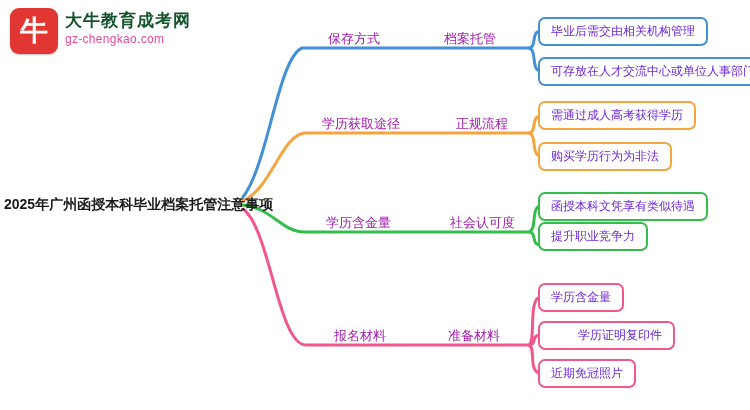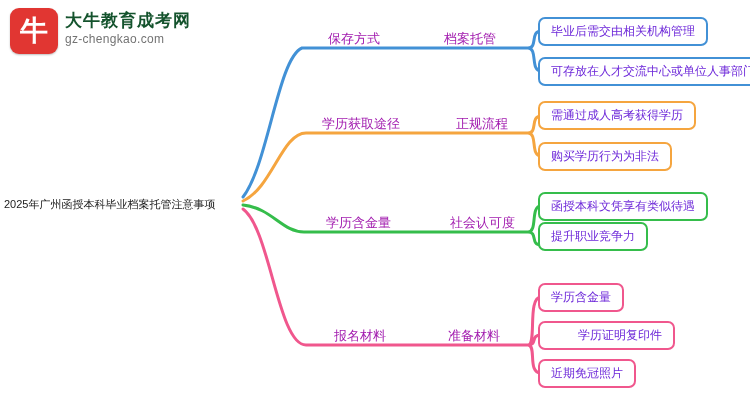--- a/index.html
+++ b/index.html
@@ -21,21 +21,21 @@
     color:#ffffff;font-size:28px;font-weight:bold;
     box-shadow:0 1px 2px rgba(0,0,0,.25);
   }
   .logo-text{margin-left:7px;padding-top:3px;}
   .logo-name{font-size:17px;font-weight:bold;letter-spacing:1px;line-height:20px;}
   .logo-url{font-size:12px;line-height:16px;letter-spacing:.3px;}
 
   
   .root-node{
     position:absolute;left:4px;top:197px;width:240px;
-    font-size:11px;line-height:15px;color:#1a1a1a;font-weight:normal;
+    font-size:14px;line-height:15px;color:#1a1a1a;font-weight:bold;
     white-space:nowrap;
   }
 
   
   .node-label{
     position:absolute;height:18px;line-height:18px;
     font-size:13px;color:#a21caf;white-space:nowrap;
   }
 
   
@@ -59,21 +59,21 @@
     <path d="M243 197 C268 165 278 58 302 48 L528 48 M528 48 C538 48 530 31 541 31 M528 48 C538 48 530 71 541 71" stroke="#4291d6"></path>
     <path d="M243 201 C272 188 282 133 306 133 L528 133 M528 133 C538 133 530 116 541 116 M528 133 C538 133 530 156 541 156" stroke="#f5a53f"></path>
     <path d="M243 205 C272 208 282 232 304 232 L528 232 M528 232 C538 232 530 206 541 206 M528 232 C538 232 530 245 541 245" stroke="#35bd4b"></path>
     <path d="M243 209 C270 228 278 345 306 345 L528 345 M528 345 C537 345 527 297 541 297 M528 345 C538 345 530 335 541 335 M528 345 C537 345 527 373 541 373" stroke="#f0578d"></path>
   </svg>
 
   <div class="logo">
     <div class="logo-badge" style="background: rgb(225, 54, 50);">牛</div>
     <div class="logo-text">
       <div class="logo-name" style="color: #14532d;">大牛教育成考网</div>
-      <div class="logo-url" style="color: #737373;">gz-chengkao.com</div>
+      <div class="logo-url" style="color: #ec4899;">gz-chengkao.com</div>
     </div>
   </div>
 
   <div class="root-node">2025年广州函授本科毕业档案托管注意事项</div>
 
   <div class="node-label" style="left:328px;top:30px;">保存方式</div>
   <div class="node-label" style="left:444px;top:30px;">档案托管</div>
   <div class="leaf" style="top: 17px; border-color: rgb(66, 145, 214);">毕业后需交由相关机构管理</div>
   <div class="leaf" style="top: 57px; border-color: rgb(66, 145, 214);">可存放在人才交流中心或单位人事部门</div>
 

